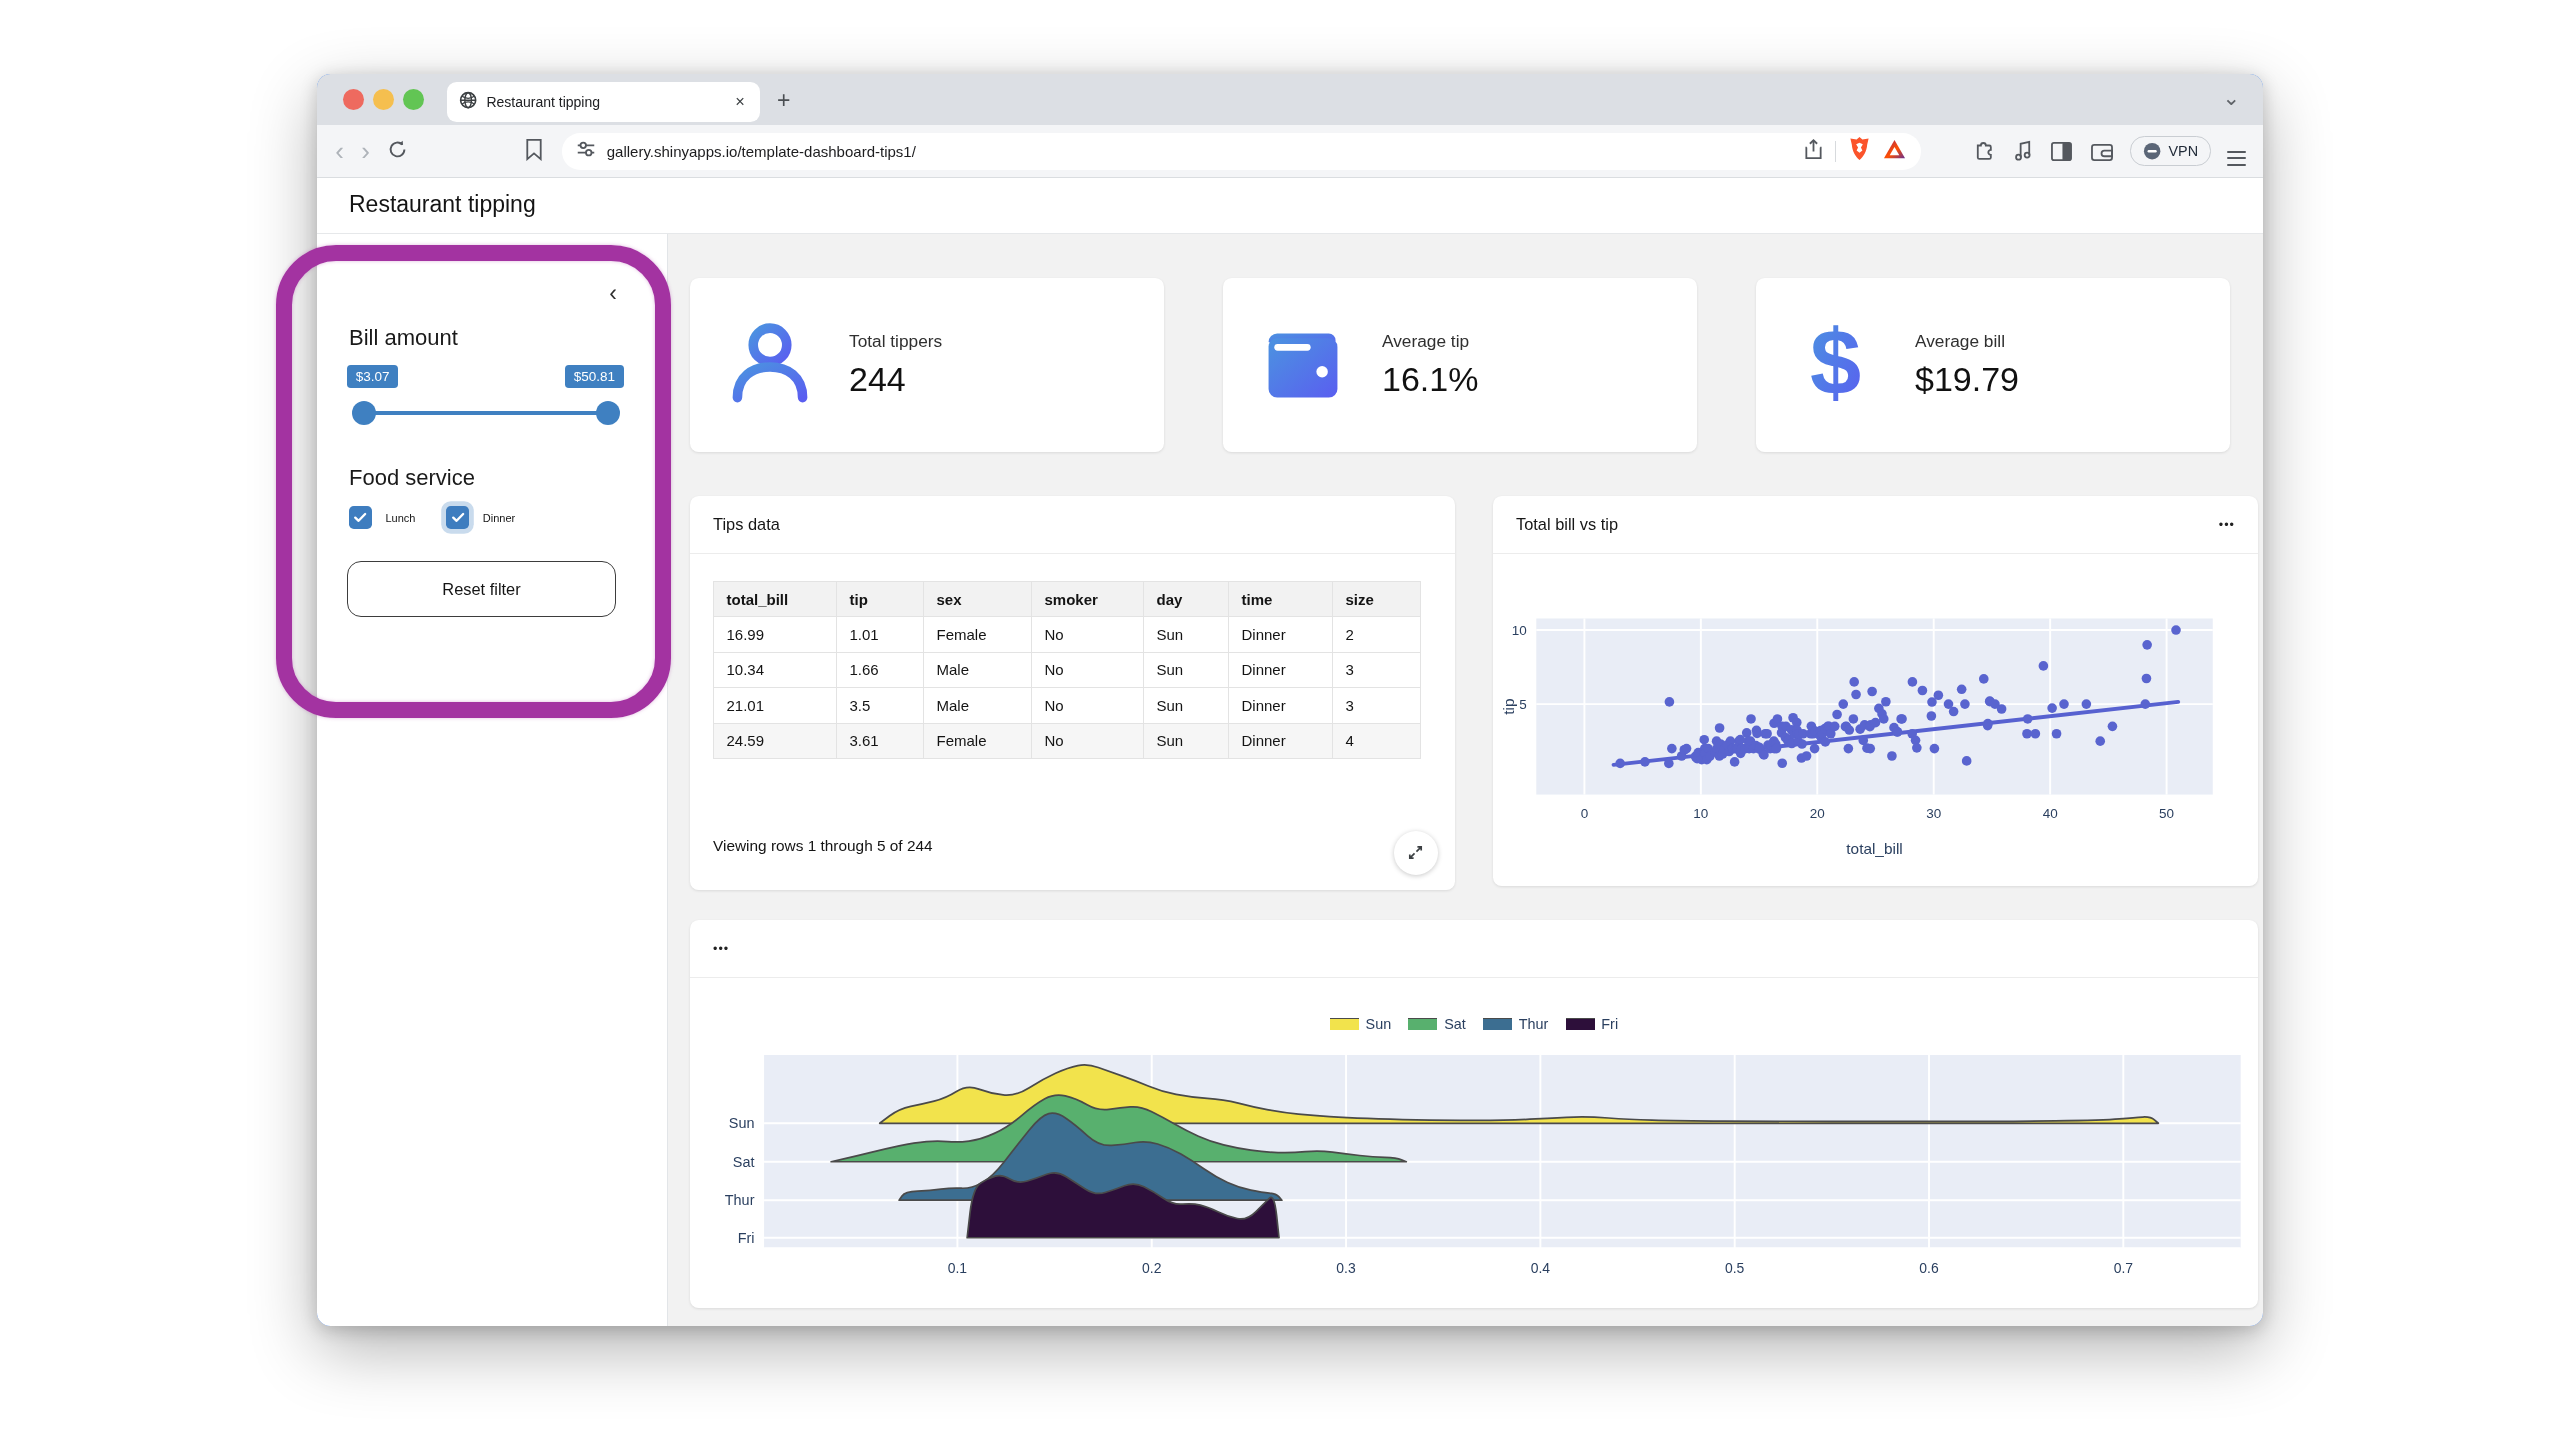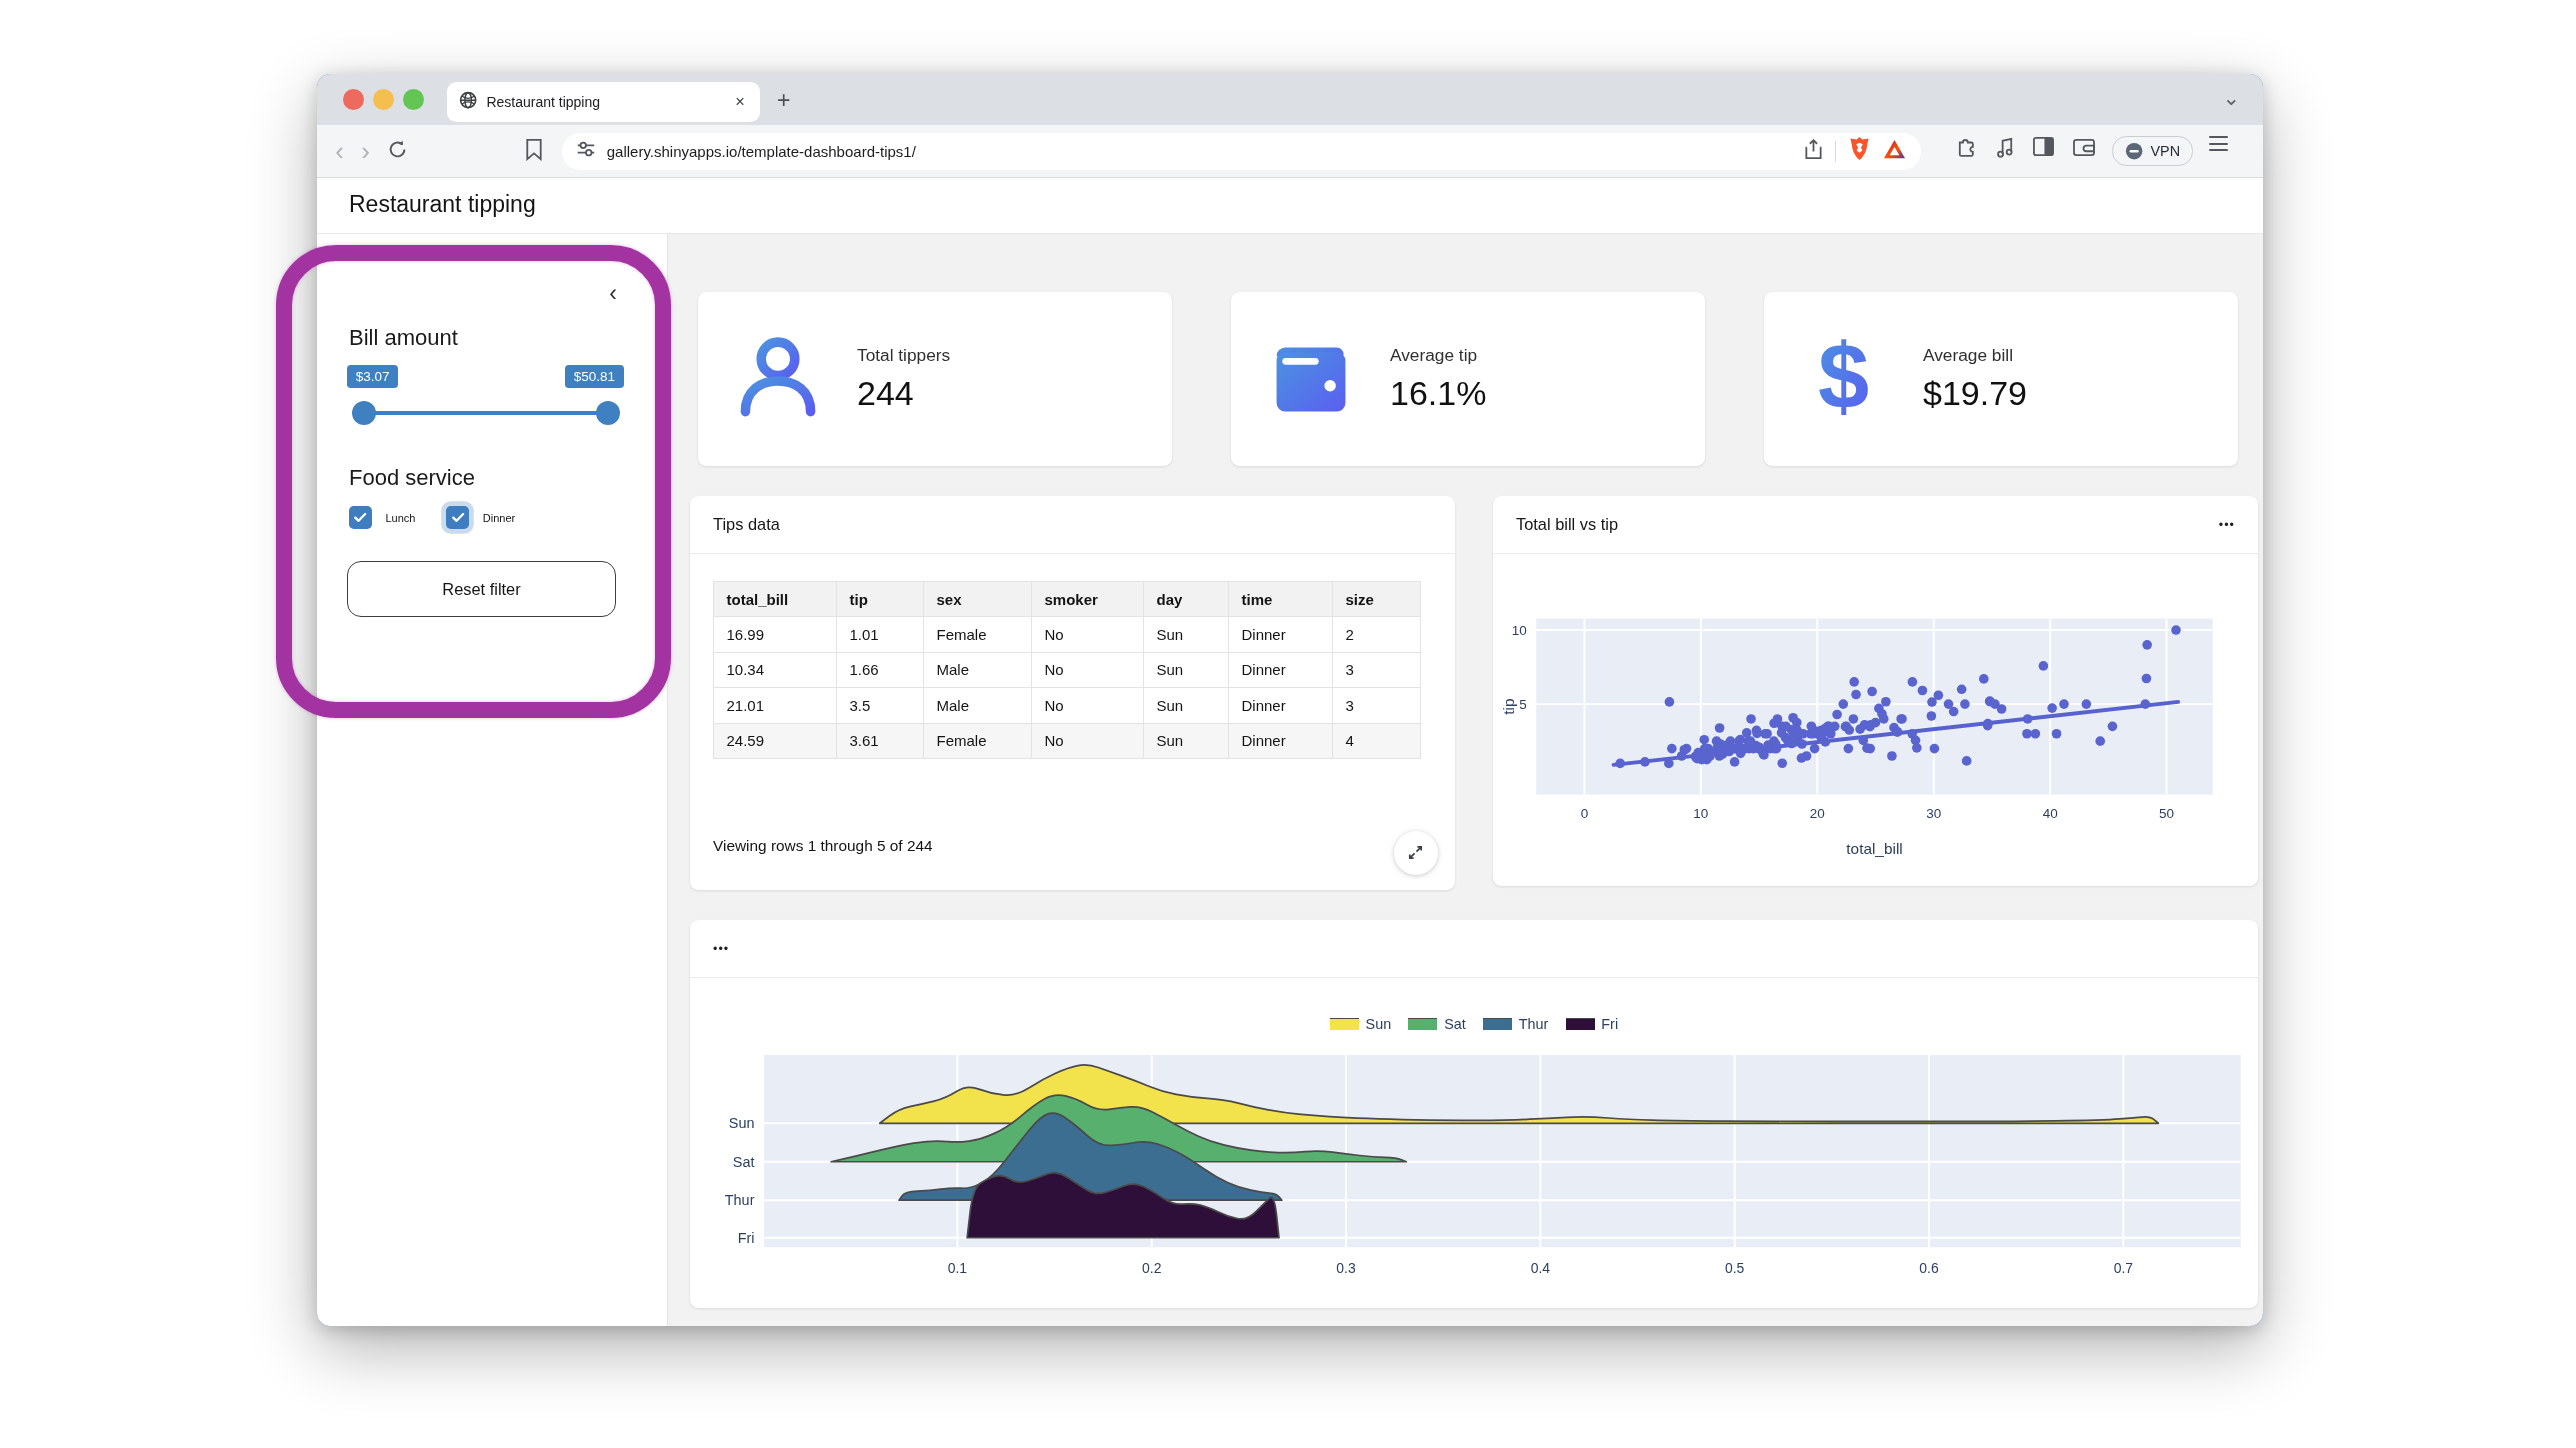--- a/index.html
+++ b/index.html
@@ -21,21 +21,21 @@
 
   .toolbar { position:absolute; left:0; top:51px; width:100%; height:53px; background:#f4f5f7; border-bottom:1px solid #dadde0;
     display:flex; align-items:center; }
   .nav-ic { font-size:26px; color:#aeb3b9; padding:0 8.7px; line-height:1; }
   .icon-svg { display:inline-block; vertical-align:middle; }
   .bookmark-wrap { margin-left:115px; }
   .urlbar { margin-left:17.3px; height:37px; width:1359px; background:#fff; border-radius:18.3px; display:flex; align-items:center; padding:0 13.5px; }
   .url-text { font-size:15px; color:#1d1d1f; flex:1; margin-left:9.6px; white-space:nowrap; overflow:hidden; }
   .url-right { display:flex; align-items:center; gap:11.5px; }
   .url-sep { width:1px; height:21px; background:#d7dadd; }
-  .tb-right { margin-left:auto; display:flex; align-items:flex-start; gap:16.4px; padding-right:35px; }
+  .tb-right { margin-left:auto; display:flex; align-items:flex-end; gap:16.4px; padding-right:17px; }
   .vpn-pill { display:flex; align-items:center; gap:7.7px; border:1.4px solid #c9cdd2; border-radius:14.4px; height:30px; padding:0 11.5px; }
   .vpn-label { font-size:14.4px; color:#1f2937; }
   .burger { display:flex; flex-direction:column; gap:4.3px; }
   .burger div { width:19px; height:2.3px; background:#54585e; border-radius:1px; }
 
   
   .appheader { position:absolute; left:0; top:104px; width:100%; height:56px; background:#fff; border-bottom:1px solid #e6e8ea; }
   .app-title { position:absolute; left:32px; top:12.5px; font-size:23px; color:#141414; }
 
   .sidebar { position:absolute; left:0; top:160px; width:351px; height:1093px; background:#fff; border-right:1px solid #e2e5e8; }
@@ -50,21 +50,21 @@
   .checkbox.focus { box-shadow:0 0 0 4.8px rgba(62,125,191,.28); }
   .check-label { font-size:11px; color:#141414; }
   .reset-btn { position:absolute; left:30px; top:327px; width:269px; height:56px; background:#fff; border:1.4px solid #3d3d3d;
     border-radius:14px; font-size:16.4px; color:#141414; display:flex; align-items:center; justify-content:center; }
 
   .annotation-ring { position:absolute; left:276px; top:245px; width:395px; height:473px; border:16.4px solid #a333a1;
     border-radius:60px; z-index:60; pointer-events:none; box-shadow:0 0 3.8px rgba(163,51,161,.35), inset 0 0 3.8px rgba(163,51,161,.35); }
 
   .main { position:absolute; left:351px; top:160px; width:1595px; height:1093px; background:#f2f2f2; }
   .card { position:absolute; background:#fff; border-radius:8.7px; box-shadow:0 1px 2.9px rgba(0,0,0,.10); }
-  .vb { height:174px; width:474px; top:58px; display:flex; align-items:center;margin-left:8px; }
+  .vb { height:174px; width:474px; top:44px; display:flex; align-items:center; }
   .vb-icon { width:159px; display:flex; align-items:center; justify-content:center; }
   .vb-text { display:flex; flex-direction:column; gap:7.7px; }
   .vb-label { font-size:17.3px; color:#303030; }
   .vb-value { font-size:34px; color:#111; }
 
   .card-head { height:58px; border-bottom:1px solid #ececec; display:flex; align-items:center; padding:0 23px; }
   .card-title { font-size:16.4px; font-weight:400; color:#161616; flex:1; }
   .card-menu { font-size:12.5px; letter-spacing:1px; color:#222; }
 
   .tips-card { left:22px; top:262px; width:765px; height:394px; }

